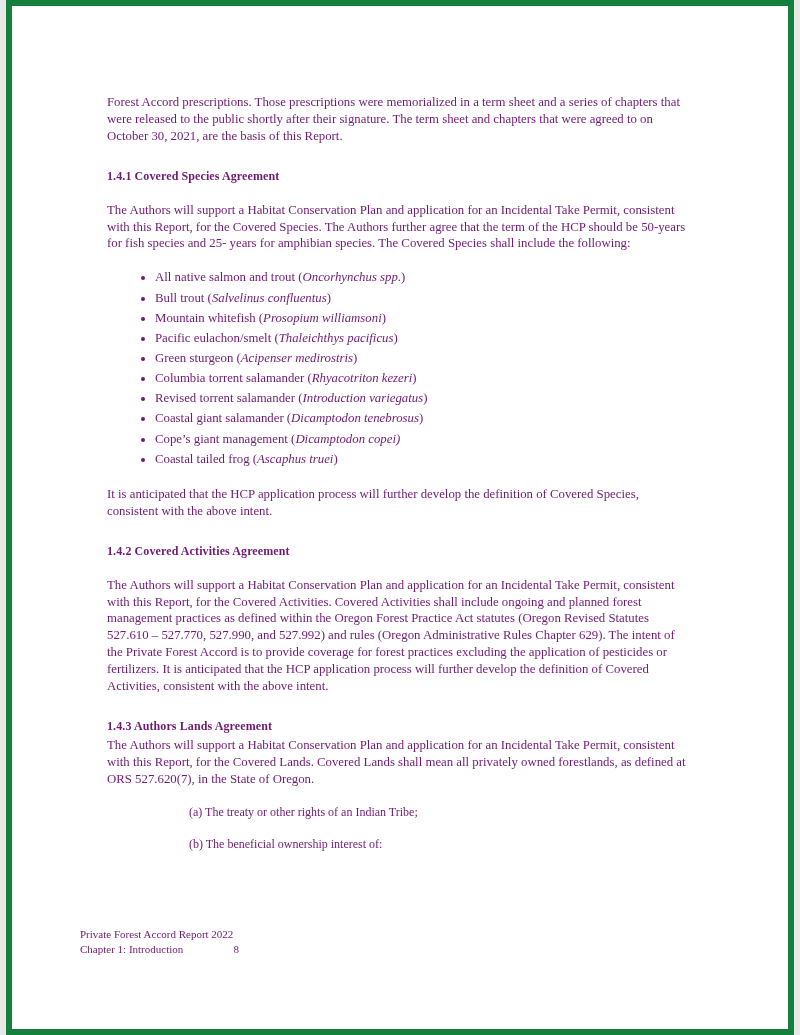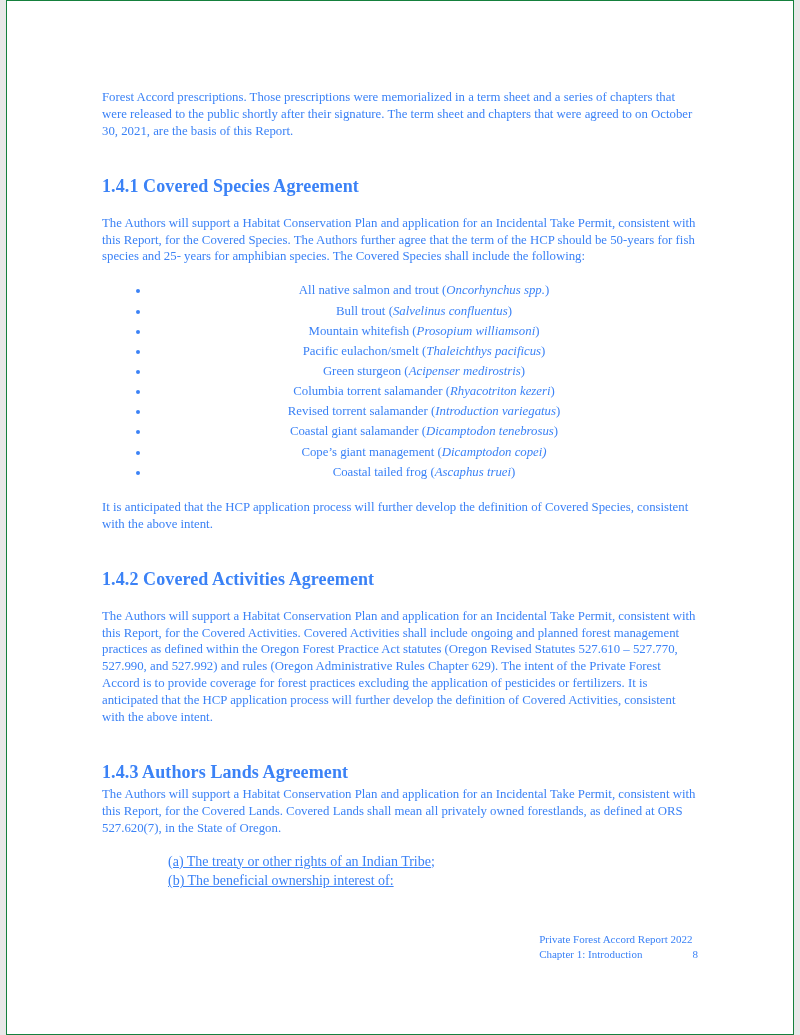--- a/index.html
+++ b/index.html
@@ -3,71 +3,69 @@
 <meta charset="utf-8">
 <style>
   * { box-sizing: border-box; }
   html, body { margin: 0; padding: 0; background: #e8e8e8; }
   .page {
     position: relative;
     width: 788px;
     height: 1035px;
     margin: 0 auto;
     background: #ffffff;
-    border: 1px solid #15803d;
+    border: 6px solid #15803d;
     font-family: "Liberation Serif", "DejaVu Serif", serif;
-    color: #3b82f6;
+    color: #701a75;
     overflow: hidden;
   }
   .content {
     padding: 88px 95px 0 95px;
   }
   p.body-text {
     font-size: 12.8px;
     line-height: 1.32;
     margin: 0 0 15px 0;
     text-align: left;
   }
   h2.section-heading {
-    font-size: 18px;
+    font-size: 12px;
     font-weight: bold;
-    margin: 36px 0 18px 0;
+    margin: 24px 0 18px 0;
     letter-spacing: 0.1px;
   }
   h2.section-heading.tight {
     margin-bottom: 3px;
   }
   ul.species-list {
     margin: 16px 0 18px 28px;
     padding-left: 20px;
     list-style: disc;
-    text-align: center;
   }
   ul.species-list li {
     font-size: 12.8px;
     line-height: 1.42;
     margin: 0 0 2px 0;
   }
   ul.species-list li i { font-style: italic; }
   .sub-items {
     margin: 0 0 0 66px;
   }
   .sub-items p {
-    font-size: 14px;
+    font-size: 12px;
     line-height: 1.4;
-    margin: 0;
-    text-decoration: underline;
+    margin: 16px;
   }
   .footer {
     position: absolute;
     left: 68px;
     right: 95px;
     bottom: 72px;
     display: flex;
-    justify-content: flex-end;
+    justify-content: flex-start;
     align-items: flex-end;
     font-size: 11px;
     line-height: 1.35;
     font-family: Liberation Serif, serif;
   }
   .footer .footer-left p { margin: 0; }
   .footer .page-number { font-size: 11px; }
 </style>
 </head>
 <body>

